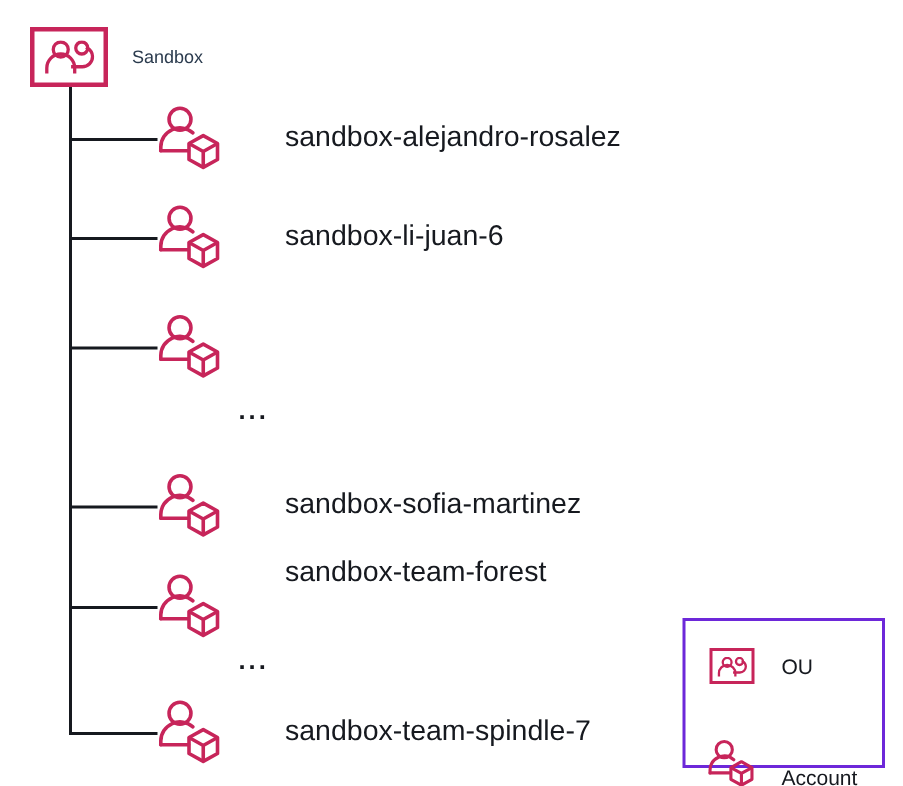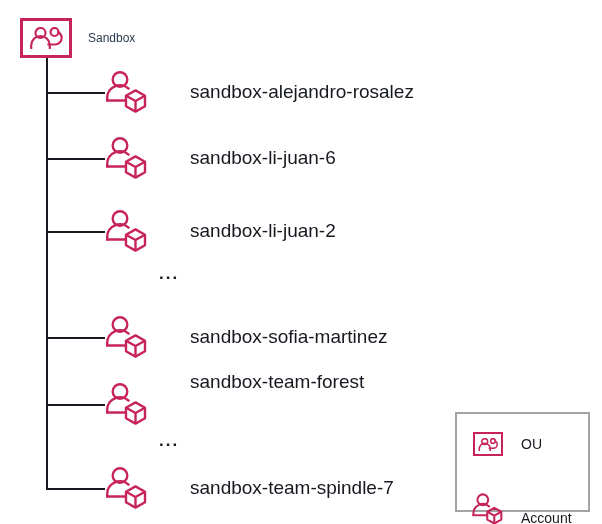--- a/index.html
+++ b/index.html
@@ -89,21 +89,21 @@
   }
 
   
   .legend {
     position: absolute;
     left: 455px;
     top: 412px;
     width: 135px;
     height: 100px;
     box-sizing: border-box;
-    border: 2px solid #a3a3a3;
+    border: 2px solid #6d28d9;
     background: #ffffff;
   }
   .legend-row {
     position: absolute;
     left: 0;
     width: 100%;
     height: 44px;
     display: flex;
     align-items: center;
   }
@@ -196,21 +196,20 @@
     <span>
       <svg width="46" height="46" viewBox="0 0 46 46" aria-hidden="true">
         <circle cx="16" cy="10.5" r="7.3" fill="none" stroke="#C7255A" stroke-width="2.4"></circle>
         <path d="M3.2 31.5 v-2.5 a12.8 12.8 0 0 1 21.4 -9.4" fill="none" stroke="#C7255A" stroke-width="2.4" stroke-linecap="round"></path>
         <path d="M3.2 31.5 h18.5" fill="none" stroke="#C7255A" stroke-width="2.4" stroke-linecap="round"></path>
         <path d="M31.5 21.4 l9.5 5.3 v10.6 l-9.5 5.3 l-9.5 -5.3 v-10.6 Z" fill="none" stroke="#C7255A" stroke-width="2.4" stroke-linejoin="round"></path>
         <path d="M22 26.7 l9.5 5.3 l9.5 -5.3 M31.5 32 v10.6" fill="none" stroke="#C7255A" stroke-width="2.4" stroke-linejoin="round"></path>
       </svg>
     </span>
   </div>
-  <div class="acct-label" style="top:221px;">sandbox-li-juan-2</div>
 
   <div class="ellipsis" style="top:265px;">...</div>
 
   <div class="acct-icon" style="left:104px; top:314px;">
     <span>
       <svg width="46" height="46" viewBox="0 0 46 46" aria-hidden="true">
         <circle cx="16" cy="10.5" r="7.3" fill="none" stroke="#C7255A" stroke-width="2.4"></circle>
         <path d="M3.2 31.5 v-2.5 a12.8 12.8 0 0 1 21.4 -9.4" fill="none" stroke="#C7255A" stroke-width="2.4" stroke-linecap="round"></path>
         <path d="M3.2 31.5 h18.5" fill="none" stroke="#C7255A" stroke-width="2.4" stroke-linecap="round"></path>
         <path d="M31.5 21.4 l9.5 5.3 v10.6 l-9.5 5.3 l-9.5 -5.3 v-10.6 Z" fill="none" stroke="#C7255A" stroke-width="2.4" stroke-linejoin="round"></path>

